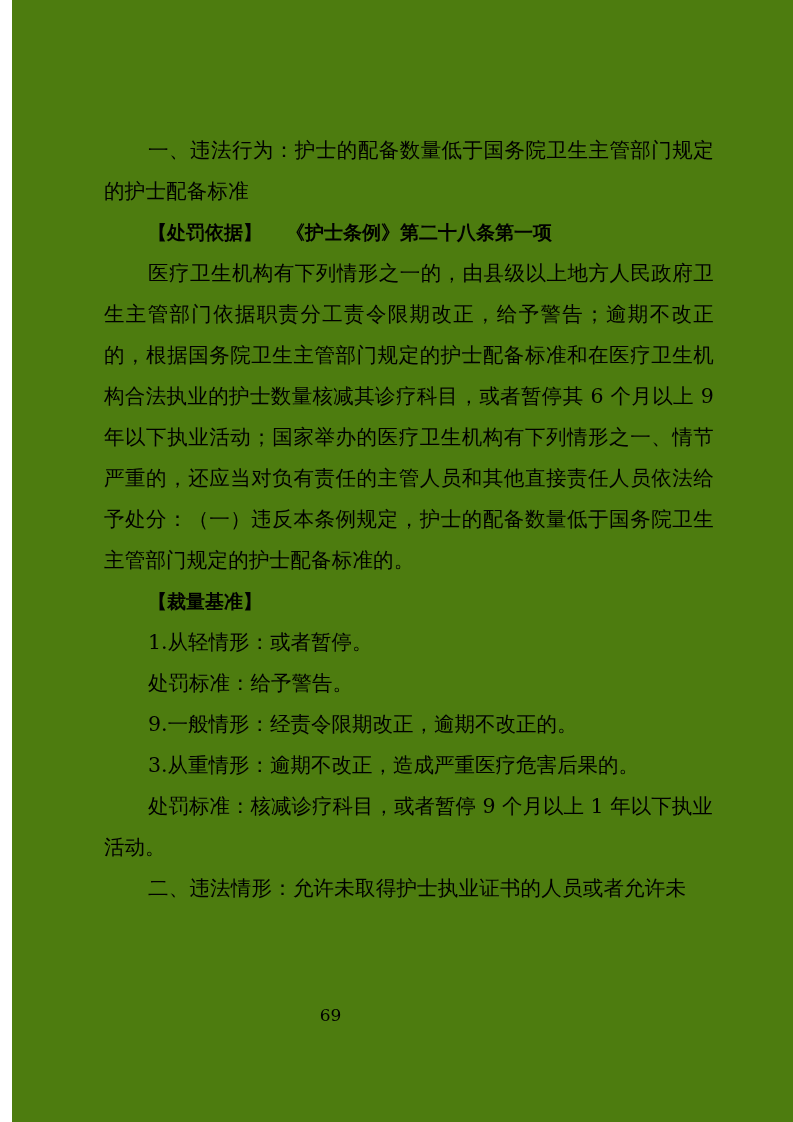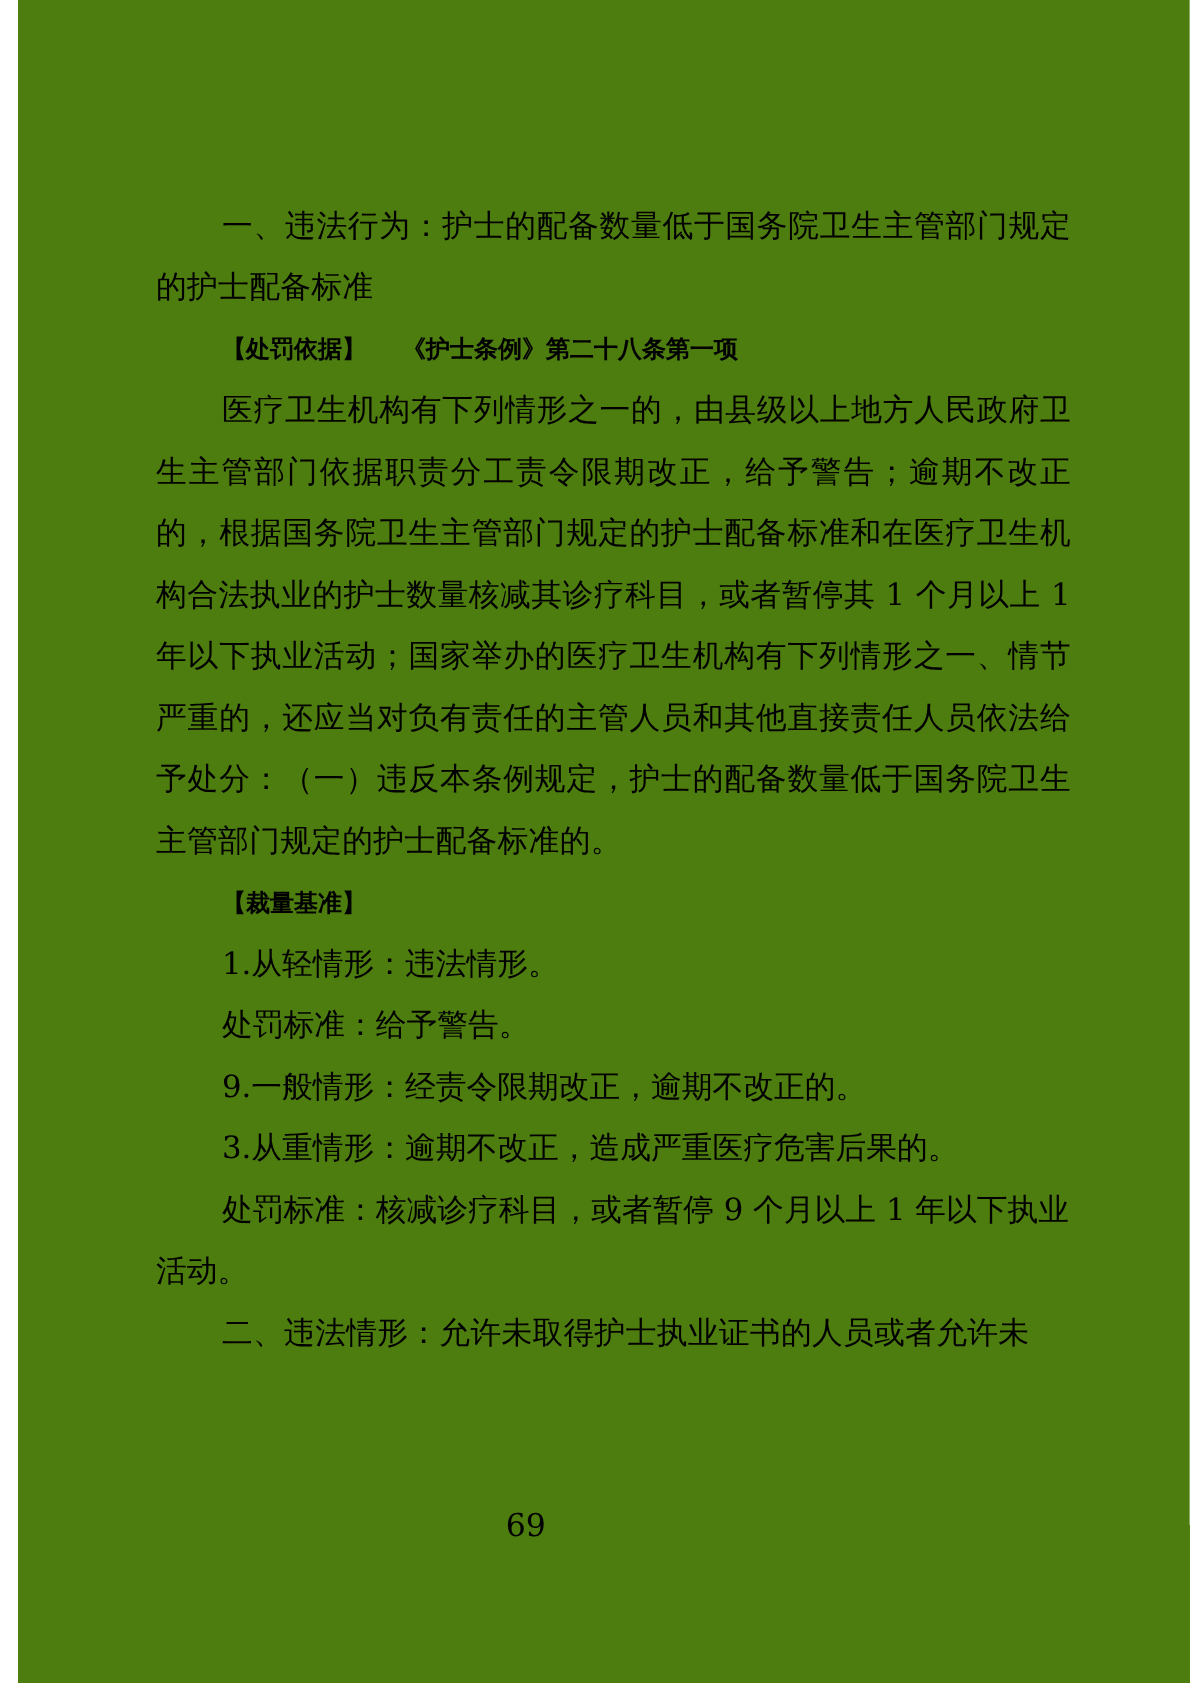--- a/index.html
+++ b/index.html
@@ -35,21 +35,21 @@
     text-align: justify;
     text-justify: inter-ideograph;
     letter-spacing: 0.2px;
     margin: 0;
     text-indent: 0;
   }
   .indent2 {
     text-indent: 44px;
   }
   .heading {
-    font-size: 16px;
+    font-size: 19px;
     line-height: 41px;
     font-weight: bold;
     margin: 0;
     text-indent: 44px;
   }
   .heading .gap {
     display: inline-block;
     width: 24px;
   }
   .crit-line {
@@ -60,45 +60,44 @@
   }
   .crit-line .lbl {
     font-weight: normal;
   }
   .pagenum {
     position: absolute;
     left: 0;
     top: 1005px;
     width: 637px;
     text-align: center;
-    font-size: 21px;
+    font-size: 17px;
     font-family: "DejaVu Serif", "Liberation Serif", serif;
-    margin-left: 20px;
   }
 </style>
 </head>
 <body>
 
 <div class="page">
   <div class="content">
 
     <p class="para indent2">一、违法行为：护士的配备数量低于国务院卫生主管部门规定的护士配备标准</p>
 
     <p class="heading">
       <span>【处罚依据】</span><span class="gap"></span><span>《护士条例》第二十八条第一项</span>
     </p>
 
-    <p class="para indent2">医疗卫生机构有下列情形之一的，由县级以上地方人民政府卫生主管部门依据职责分工责令限期改正，给予警告；逾期不改正的，根据国务院卫生主管部门规定的护士配备标准和在医疗卫生机构合法执业的护士数量核减其诊疗科目，或者暂停其 1 个月以上 1 年以下执业活动；国家举办的医疗卫生机构有下列情形之一、情节严重的，还应当对负有责任的主管人员和其他直接责任人员依法给予处分：（一）违反本条例规定，护士的配备数量低于国务院卫生主管部门规定的护士配备标准的。</p>
+    <p class="para indent2">医疗卫生机构有下列情形之一的，由县级以上地方人民政府卫生主管部门依据职责分工责令限期改正，给予警告；逾期不改正的，根据国务院卫生主管部门规定的护士配备标准和在医疗卫生机构合法执业的护士数量核减其诊疗科目，或者暂停其 6 个月以上 9 年以下执业活动；国家举办的医疗卫生机构有下列情形之一、情节严重的，还应当对负有责任的主管人员和其他直接责任人员依法给予处分：（一）违反本条例规定，护士的配备数量低于国务院卫生主管部门规定的护士配备标准的。</p>
 
     <p class="heading">
       <span>【裁量基准】</span>
     </p>
 
     <p class="crit-line">
-      <span class="lbl">1.从轻情形：</span><span>违法情形。</span>
+      <span class="lbl">1.从轻情形：</span><span>或者暂停。</span>
     </p>
 
     <p class="crit-line">
       <span class="lbl">处罚标准：</span><span>给予警告。</span>
     </p>
 
     <p class="crit-line">
       <span class="lbl">9.一般情形：</span><span>经责令限期改正，逾期不改正的。</span>
     </p>
 

